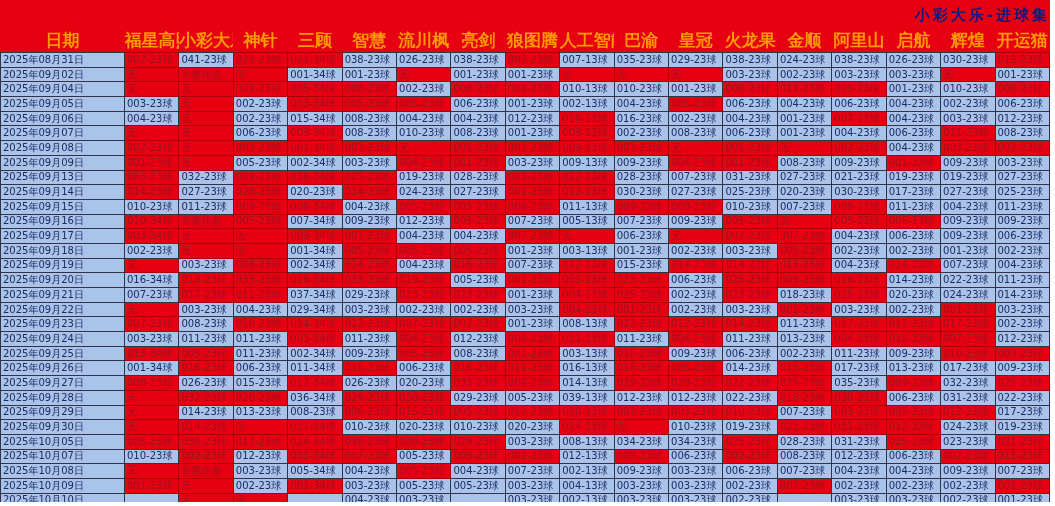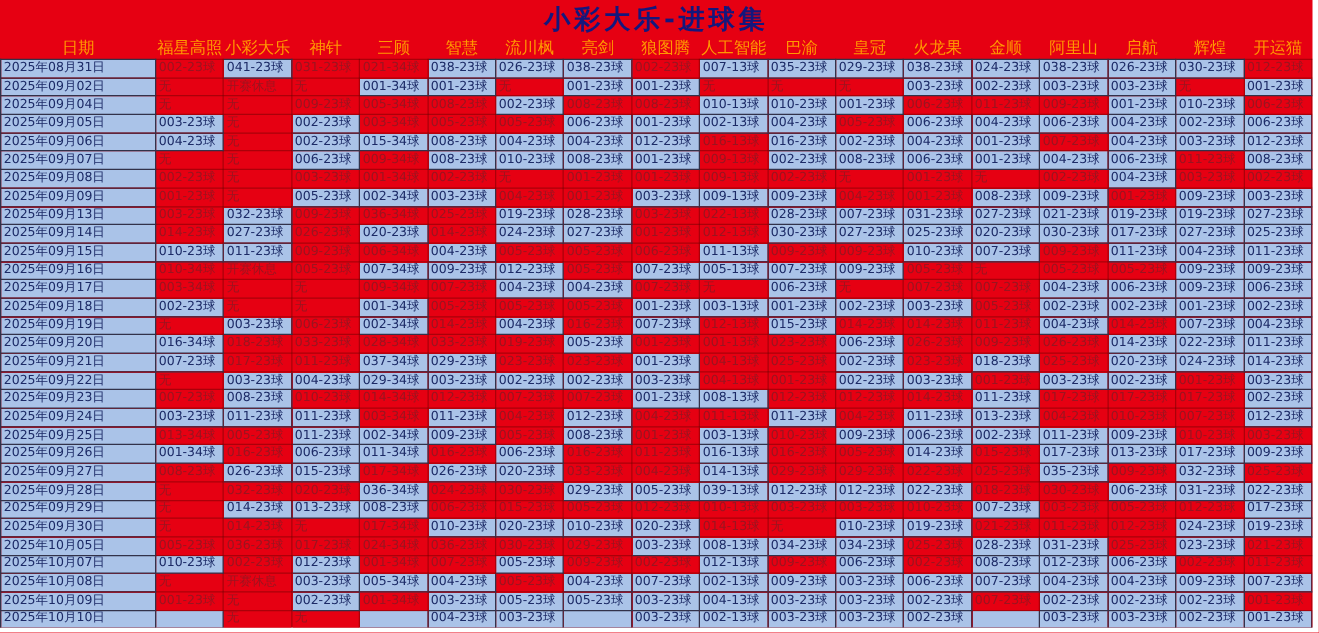--- a/index.html
+++ b/index.html
@@ -5,29 +5,29 @@
   html,body{margin:0;padding:0;}
   body{
     width:1055px;height:506px;background:#ffffff;position:relative;
     font-family:"DejaVu Sans","Liberation Sans",sans-serif;
   }
   .board{
     position:absolute;left:0;top:0;width:1050px;height:502px;
     background:#e60012;overflow:hidden;
   }
   .title{
-    height:29px;line-height:30px;text-align:center;
-    color:#14177d;font-size:21px;font-weight:bold;letter-spacing:3px;
+    height:29px;line-height:30px;text-align:right;
+    color:#14177d;font-size:15px;font-weight:bold;letter-spacing:3px;
   }
   table{
     width:100%;border-collapse:collapse;table-layout:fixed;
     font-size:10px;
   }
   th{
-    color:#ff9900;font-weight:normal;font-size:13px;height:14px;padding:0;
+    color:#ff9900;font-weight:bold;font-size:17px;height:14px;padding:0;
     white-space:nowrap;overflow:hidden;text-align:center;
   }
   td{
     height:13.7px;padding:0 0 0 2px;white-space:nowrap;overflow:hidden;
     text-align:left;line-height:1;
   }
   td.b,td.e,td.date{
     background:#aac3e8;color:#1c2a66;border:1px solid #32324a;
   }
   td.r{

